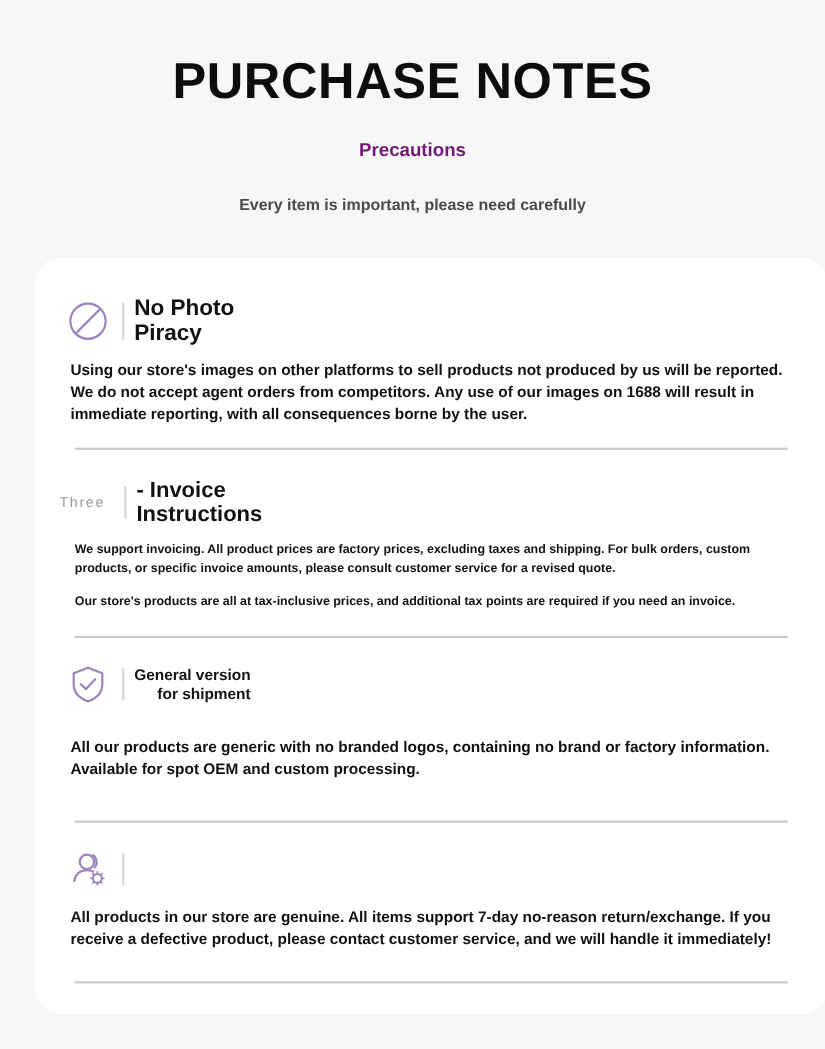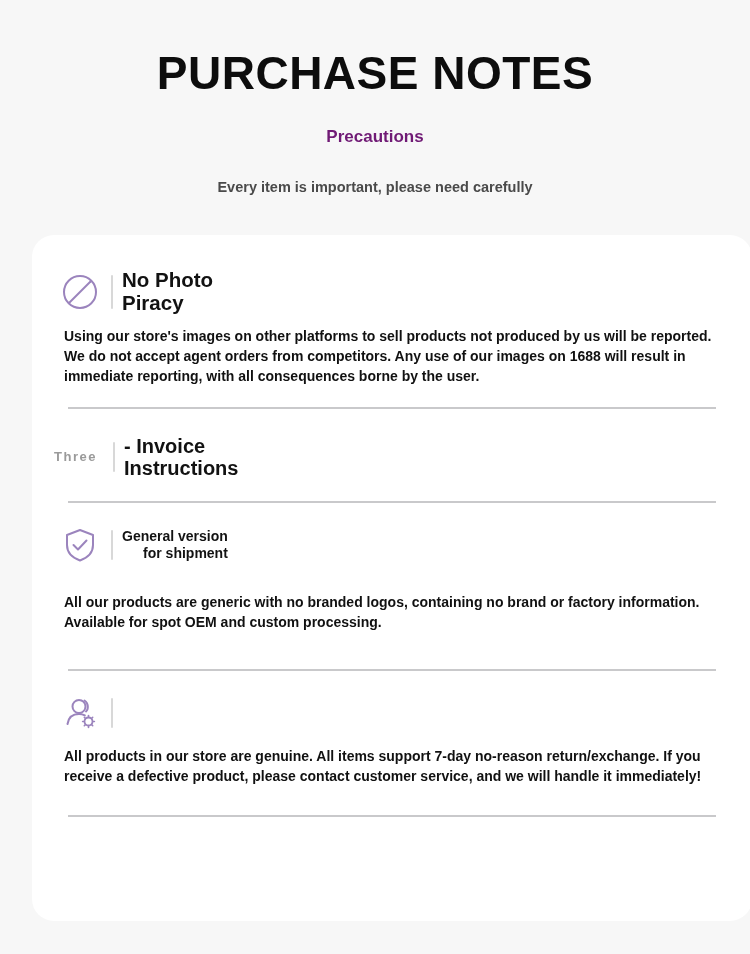--- a/index.html
+++ b/index.html
@@ -79,21 +79,21 @@
     justify-content: center;
   }
   .icon-slot svg { display: block; }
   .word-slot {
     width: 56px;
     min-width: 56px;
     display: flex;
     align-items: center;
     justify-content: flex-start;
     font-size: 13px;
-    font-weight: 700;
+    font-weight: 400;
     letter-spacing: 1.5px;
     color: #9a9a9a;
     padding-left: 2px;
   }
   .vbar {
     width: 2px;
     height: 34px;
     background: #d8d8d8;
     margin: 0 9px 0 3px;
     border-radius: 1px;
@@ -172,20 +172,22 @@
     </div>
     <hr class="divider" id="div-1">
 
     <div class="section" id="sec-2">
       <div class="sec-head">
         <div class="word-slot">Three</div>
         <div class="vbar short"></div>
         <div class="sec-title mid">- Invoice
 Instructions</div>
       </div>
+      <div class="sec-body sm para">We support invoicing. All product prices are factory prices, excluding taxes and shipping. For bulk orders, custom products, or specific invoice amounts, please consult customer service for a revised quote.</div>
+      <div class="sec-body sm para">Our store's products are all at tax-inclusive prices, and additional tax points are required if you need an invoice.</div>
     </div>
     <hr class="divider" id="div-2">
 
     <div class="section" id="sec-3">
       <div class="sec-head">
         <div class="icon-slot">
           <svg width="40" height="40" viewBox="0 0 40 40" fill="none">
             <path d="M20 5 L33 10 V20 C33 28 27 33 20 35.5 C13 33 7 28 7 20 V10 Z" stroke="#9b84bd" stroke-width="2" stroke-linejoin="round"></path>
             <path d="M13.5 20 L18 24.5 L26.5 15.5" stroke="#9b84bd" stroke-width="2" stroke-linecap="round" stroke-linejoin="round"></path>
           </svg>

